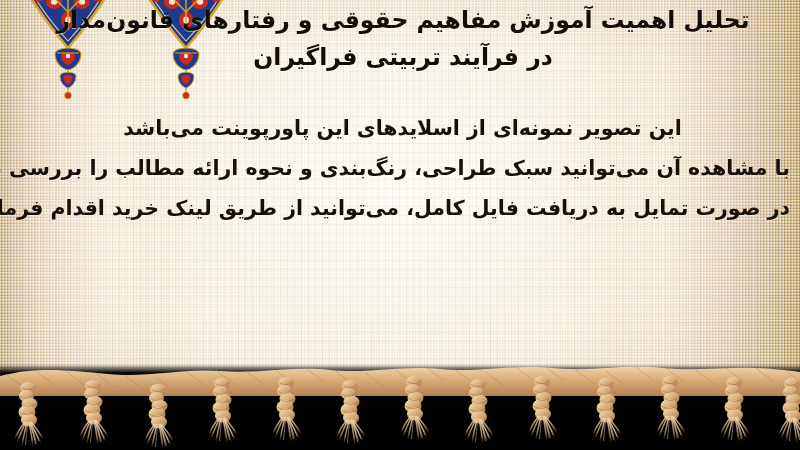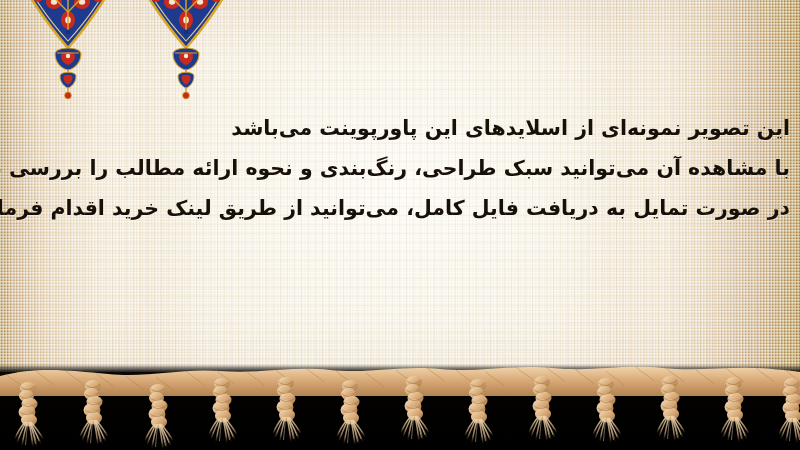--- a/index.html
+++ b/index.html
@@ -144,21 +144,21 @@
     white-space: nowrap;
     text-shadow: 0 1px 0 rgba(255,250,238,0.55);
   }
   .title-line.l2 { font-size: 23.5px; }
 
   .body-block {
     position: absolute;
     top: 108px;
     right: 10px;
     width: 775px;
-    text-align: right;
+    text-align: center;
     direction: rtl;
   }
   .body-line {
     color: #171008;
     font-size: 20.5px;
     font-weight: 600;
     line-height: 40px;
     white-space: nowrap;
     text-shadow: 0 1px 0 rgba(255,250,238,0.50);
   }
@@ -293,20 +293,24 @@
         <use href="#medallion"></use>
       </g>
       <g transform="translate(186,54)">
         <use href="#pendant"></use>
       </g>
     </svg>
   </div>
 
   <div class="text-layer">
 
+    <div class="title-block">
+      <div class="title-line l1">تحلیل اهمیت آموزش مفاهیم حقوقی و رفتارهای قانون‌مدار</div>
+      <div class="title-line l2">در فرآیند تربیتی فراگیران</div>
+    </div>
 
     <div class="body-block">
       <div class="body-line">این تصویر نمونه‌ای از اسلایدهای این پاورپوینت می‌باشد</div>
       <div class="body-line">با مشاهده آن می‌توانید سبک طراحی، رنگ‌بندی و نحوه ارائه مطالب را بررسی نمایید</div>
       <div class="body-line">در صورت تمایل به دریافت فایل کامل، می‌توانید از طریق لینک خرید اقدام فرمایید</div>
     </div>
 
   </div>
 
   <div class="fringe-layer">

